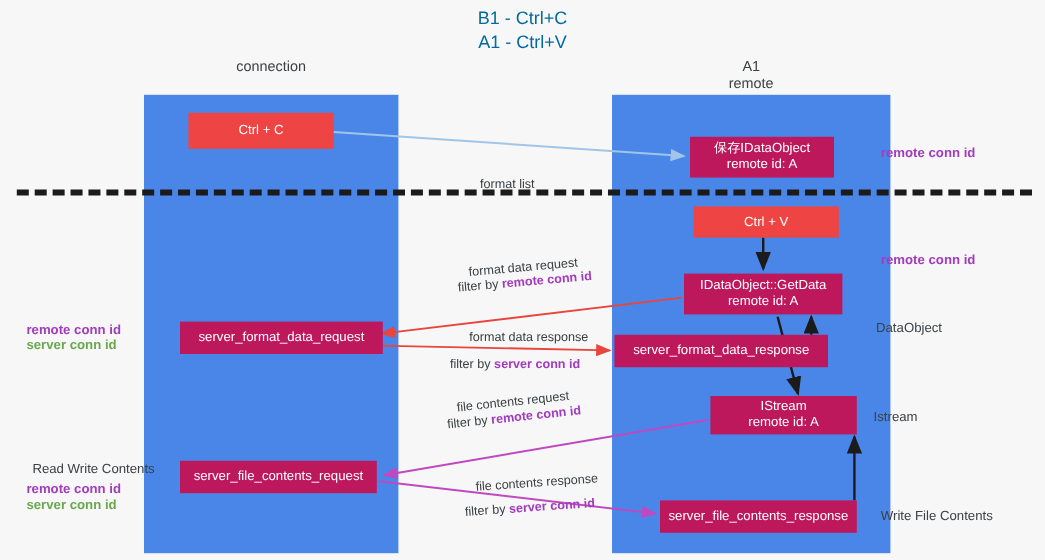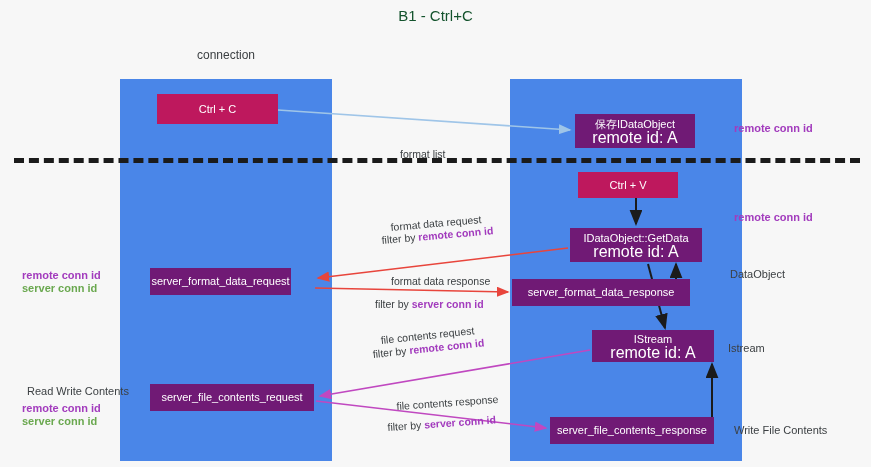--- a/index.html
+++ b/index.html
@@ -9,21 +9,21 @@
     font-family:"Liberation Sans","DejaVu Sans",sans-serif;
     position:relative;overflow:hidden;
     color:#3c4043;
   }
   #stage{position:absolute;left:0;top:0;width:871px;height:467px;}
   .abs{position:absolute;}
 
   
   #title{
     left:0;top:6px;width:871px;text-align:center;
-    font-size:15px;line-height:20px;color:#14532d;
+    font-size:15px;line-height:20px;color:#0369a1;
   }
 
   
   .lane-head{
     text-align:center;font-size:12px;line-height:14px;color:#3c4043;
   }
   #head-b1{left:120px;top:48px;width:212px;}
   #head-a1{left:510px;top:48px;width:232px;}
 
   
@@ -32,29 +32,29 @@
   #lane-a1{left:510px;top:79px;width:232px;height:382px;}
 
   
   .box{
     box-sizing:border-box;
     display:flex;flex-direction:column;
     align-items:center;justify-content:center;
     color:#ffffff;font-size:11px;line-height:13px;
     text-align:center;padding:2px 4px;
   }
-  .box.green{background:#be185d;}
-  .box.orange{background:#701a75;}
-  .box .l2{font-size:16px;line-height:13px;}
+  .box.green{background:#ef4444;}
+  .box.orange{background:#be185d;}
+  .box .l2{font-size:11px;line-height:13px;}
 
   #box-ctrlc{left:157px;top:94px;width:121px;height:30px;}
   #box-save-ido{left:575px;top:114px;width:120px;height:34px;}
-  #box-ctrlv{left:578px;top:172px;width:100px;height:26px;}
+  #box-ctrlv{left:578px;top:172px;width:121px;height:26px;}
   #box-getdata{left:570px;top:228px;width:132px;height:34px;}
-  #box-sfdreq{left:150px;top:268px;width:141px;height:27px;}
+  #box-sfdreq{left:150px;top:268px;width:169px;height:27px;}
   #box-sfdresp{left:512px;top:279px;width:178px;height:27px;}
   #box-istream{left:592px;top:330px;width:122px;height:32px;}
   #box-sfcreq{left:150px;top:384px;width:164px;height:27px;}
   #box-sfcresp{left:550px;top:417px;width:164px;height:27px;}
 
   
   #divider{
     left:14px;top:158px;width:846px;height:0;
     border-top:5px dashed #1b1b1b;
   }
@@ -90,24 +90,29 @@
 
   svg#wires{position:absolute;left:0;top:0;width:871px;height:467px;pointer-events:none;}
 </style>
 </head>
 <body>
 
 <div id="stage">
 
   <div class="abs" id="title">
     <div>B1 - Ctrl+C</div>
+    <div>A1 - Ctrl+V</div>
   </div>
 
   <div class="abs lane-head" id="head-b1">
     <div>connection</div>
+  </div>
+  <div class="abs lane-head" id="head-a1">
+    <div>A1</div>
+    <div>remote</div>
   </div>
 
   <div class="abs lane" id="lane-b1"></div>
   <div class="abs lane" id="lane-a1"></div>
 
   <svg id="wires">
     <defs>
       <marker id="ar-blue" markerWidth="9" markerHeight="9" refX="7" refY="3.2" orient="auto">
         <path d="M0,0 L8,3.2 L0,6.4 z" fill="#9fc5e8"></path>
       </marker>

